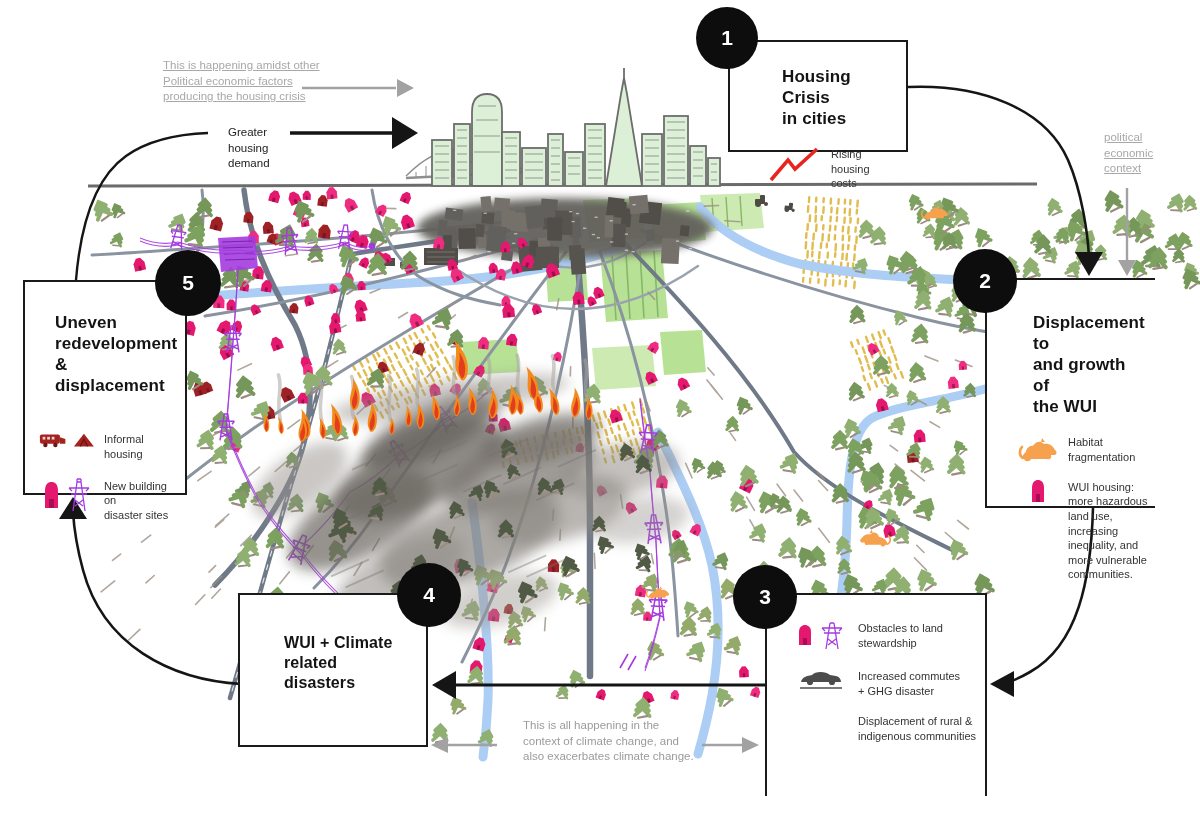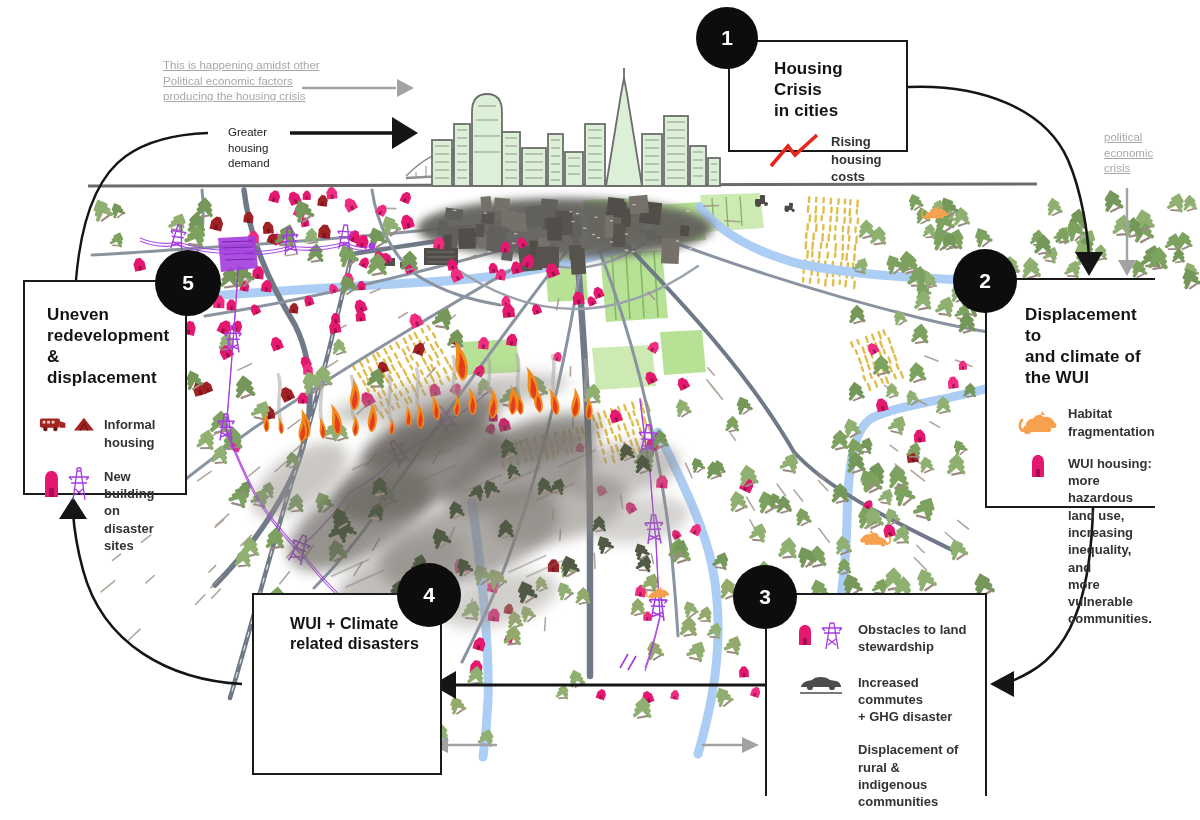--- a/index.html
+++ b/index.html
@@ -1,25 +1,25 @@
 <!DOCTYPE html>
 <html><head>
 <meta charset="utf-8">
 <style>
   html,body{margin:0;padding:0;background:#ffffff;}
   #stage{position:relative;width:1200px;height:820px;background:#fff;overflow:hidden;
          font-family:"Liberation Sans",sans-serif;}
   #scene{position:absolute;left:0;top:0;z-index:0;}
   .box{position:absolute;background:#fff;border:2px solid #1a1a1a;box-sizing:border-box;z-index:2;}
-  .box h2{margin:8px;font-weight:700;color:#141414;white-space:pre-line;letter-spacing:.1px;}
+  .box h2{margin:16px;font-weight:700;color:#141414;white-space:pre-line;letter-spacing:.1px;}
   .t17{font-size:17px;line-height:1.24;}
   .t16{font-size:16px;line-height:1.25;}
   .item{display:flex;gap:9px;align-items:flex-start;}
   .icon-cell{flex:0 0 auto;display:flex;gap:6px;align-items:center;justify-content:center;}
-  .lbl{font-size:13px;line-height:1.33;color:#333;white-space:pre-line;padding-top:2px;font-weight:bold;}
+  .lbl{font-size:11px;line-height:1.33;color:#333;white-space:pre-line;padding-top:2px;}
   .num{position:absolute;background:#0d0d0d;border-radius:50%;color:#fff;display:flex;
        align-items:center;justify-content:center;font-weight:700;font-size:21px;z-index:3;}
   .note{position:absolute;font-size:11.5px;line-height:1.35;white-space:pre-line;z-index:2;}
   .gray{color:#a8a8a8;text-decoration:underline;}
   .dark{color:#222;}
 </style>
 </head>
 <body>
 
 <div id="stage">
@@ -2308,21 +2308,21 @@
             <polyline points="5,35 22,15 29,24 51,4" stroke="#e8251d" stroke-width="3.6" fill="none"></polyline>
           </svg>
       </span>
       <div class="lbl">Rising housing
 costs</div>
     </div>
   </div>
 
   <div class="box" style="left:985px;top:278px;width:170px;height:230px;border-right:none;padding:16px 4px 8px 30px;">
     <h2 class="t17">Displacement to
-and climate of
+and growth of
 the WUI</h2>
     <div class="item" style="margin-top:15px;align-items:center;">
       <span class="icon-cell" style="width:42px;">
         <svg width="42" height="28" viewBox="0 0 42 28">
           <path d="M5,24 C6,18 10,15 15,14 C16,9 20,6 24,7 L27,9 C32,8 36,11 38,15 C40,16 40,19 38,20 L34,20 C35,23 33,25 30,24 L14,24 C13,27 8,27 7,24 Z" fill="#f5a14e"></path>
           <path d="M6,23 C2,21 2,15 5,12" stroke="#f5a14e" stroke-width="2.6" fill="none" stroke-linecap="round"></path>
           <path d="M24,7 L25,3 L28,7 Z" fill="#f5a14e"></path>
           <path d="M9,16 C10,12 14,10 17,11 C17,15 14,18 10,18 Z" fill="#f5a14e"></path>
         </svg>
       </span>
@@ -2371,30 +2371,30 @@
       <div class="lbl">Increased commutes
 + GHG disaster</div>
     </div>
     <div class="item" style="margin-top:14px;">
       <span class="icon-cell" style="width:56px;"></span>
       <div class="lbl">Displacement of rural &amp;
 indigenous communities</div>
     </div>
   </div>
 
-  <div class="box" style="left:252px;top:593px;width:190px;height:182px;padding:11px 8px 6px 28px;">
+  <div class="box" style="left:238px;top:593px;width:190px;height:154px;padding:22px 8px 6px 28px;">
     <h2 class="t16">WUI + Climate
 related disasters</h2>
   </div>
 
   <div class="box" style="left:23px;top:280px;width:164px;height:215px;padding:14px 11px 6px 14px;">
     <h2 class="t17">Uneven
 redevelopment
 &amp; displacement</h2>
-    <div class="item" style="margin-top:26px;justify-content:center;">
+    <div class="item" style="margin-top:34px;justify-content:center;">
       <span class="icon-cell" style="width:56px;">
         <svg width="31" height="20" viewBox="0 0 31 20">
           <rect x="1" y="4" width="22" height="10" rx="2" fill="#a3231f"></rect>
           <path d="M23,14 L23,7 L29,9 L29,14 Z" fill="#a3231f"></path>
           <rect x="4" y="6.5" width="3" height="3" fill="#fff" opacity=".8"></rect>
             <rect x="9" y="6.5" width="3" height="3" fill="#fff" opacity=".8"></rect>
             <rect x="14" y="6.5" width="3" height="3" fill="#fff" opacity=".8"></rect>
           <circle cx="7" cy="15.5" r="2.4" fill="#6e1512"></circle>
             <circle cx="18" cy="15.5" r="2.4" fill="#6e1512"></circle>
         </svg>
@@ -2427,14 +2427,17 @@
   <div class="num" style="left:155px;top:250px;width:66px;height:66px;">5</div>
 
   <div class="note gray" style="left:163px;top:58px;">This is happening amidst other
 Political economic factors
 producing the housing crisis</div>
   <div class="note dark" style="left:228px;top:117px;margin-top:8px;">Greater
 housing
 demand</div>
   <div class="note gray" style="left:1104px;top:130px;">political
 economic
-crisis</div>
+context</div>
+  <div class="note" style="left:523px;top:718px;color:#9b9b9b;">This is all happening in the
+context of climate change, and
+also exacerbates climate change.</div>
 </div>
 
 </body></html>

